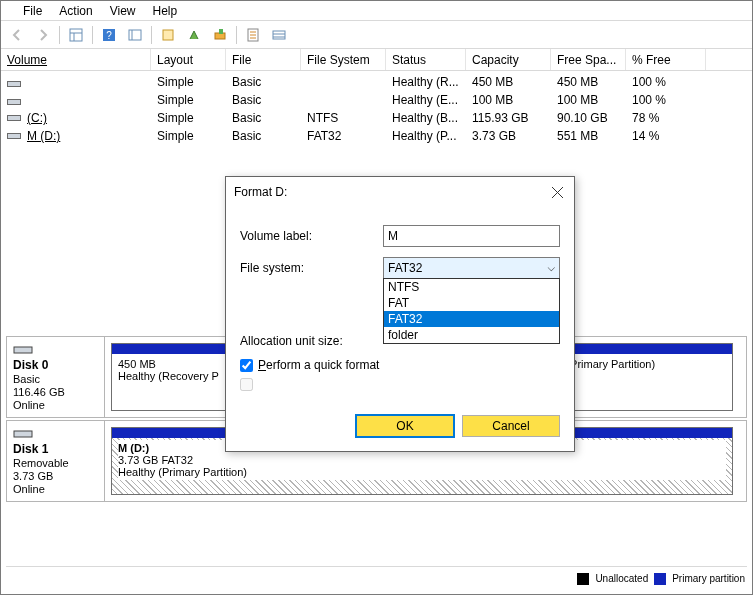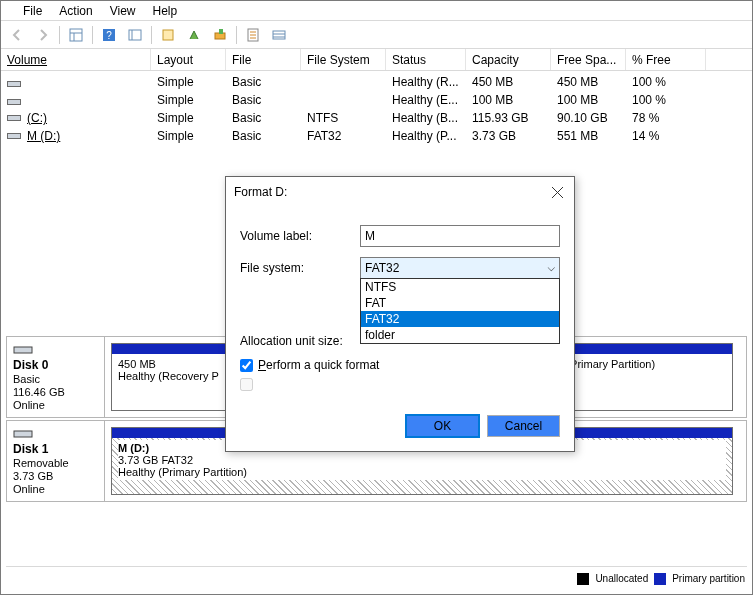--- a/index.html
+++ b/index.html
@@ -49,35 +49,35 @@
   .partition-inner { background:#fff; padding:2px 0; }
   
   .legend { position:absolute; left:5px; right:5px; bottom:4px; border-top:1px solid #d9d9d9; height:24px; display:flex; align-items:center; gap:6px; font-size:10px; padding:0 2px;justify-content:flex-end; }
   .lg-swatch { width:12px; height:12px; display:inline-block; }
   
   .modal { position:absolute; left:224px; top:175px; width:350px; background:#fff; border:1px solid #646464; box-shadow:2px 2px 8px rgba(0,0,0,.25); z-index:50; font-size:12px; }
   .modal .dlg-titlebar { height:30px; display:flex; align-items:center; padding:0 8px; }
   .modal .dlg-title { flex:1; }
   .modal .dlg-close { width:18px; height:18px; display:flex; align-items:center; justify-content:center; }
   .modal .body { padding:8px 14px 14px; }
-  .modal .field { display:flex; align-items:center; margin:10px 0; }
+  .modal .field { display:flex; align-items:center; margin:10px 0;gap:23px; }
   .modal .field label { width:120px; }
   .modal .field .input { flex:1; }
   .modal input[type=text] { width:100%; height:22px; border:1px solid #7a7a7a; padding:1px 4px; font-size:12px; font-family:inherit; }
   .combo { position:relative; }
   .combo .cbox { height:22px; border:1px solid #7a7a7a; background:#e5f3ff; display:flex; align-items:center; padding:0 4px; justify-content:space-between; }
   .combo .cbox .caret { font-size:10px; color:#333; }
   .combo .dropdown { position:absolute; top:21px; left:0; right:0; border:1px solid #333; background:#fff; z-index:60; }
   .combo .dropdown .opt { padding:1px 4px; }
   .combo .dropdown .opt.selected { background:#0078d7; color:#fff; }
   .chk { display:flex; align-items:center; gap:5px; margin:6px 0; }
   .chk input { width:13px; height:13px; margin:0; }
   .disabled { color:#999; }
   .btnrow { display:flex; justify-content:flex-end; gap:8px; margin-top:24px; }
-  .btn { width:73px; height:22px; border:1px solid #adadad; background:#3b82f6; display:flex; align-items:center; justify-content:center; }
+  .btn { width:98px; height:22px; border:1px solid #adadad; background:#fde047; display:flex; align-items:center; justify-content:center; }
   .btn.default { border:1px solid #0078d7; outline:1px solid #0078d7; }
   .under { text-decoration:underline; }
 </style>
 </head>
 <body>
 
 <div class="window">
 
 
   <div class="menubar menubar-border">

